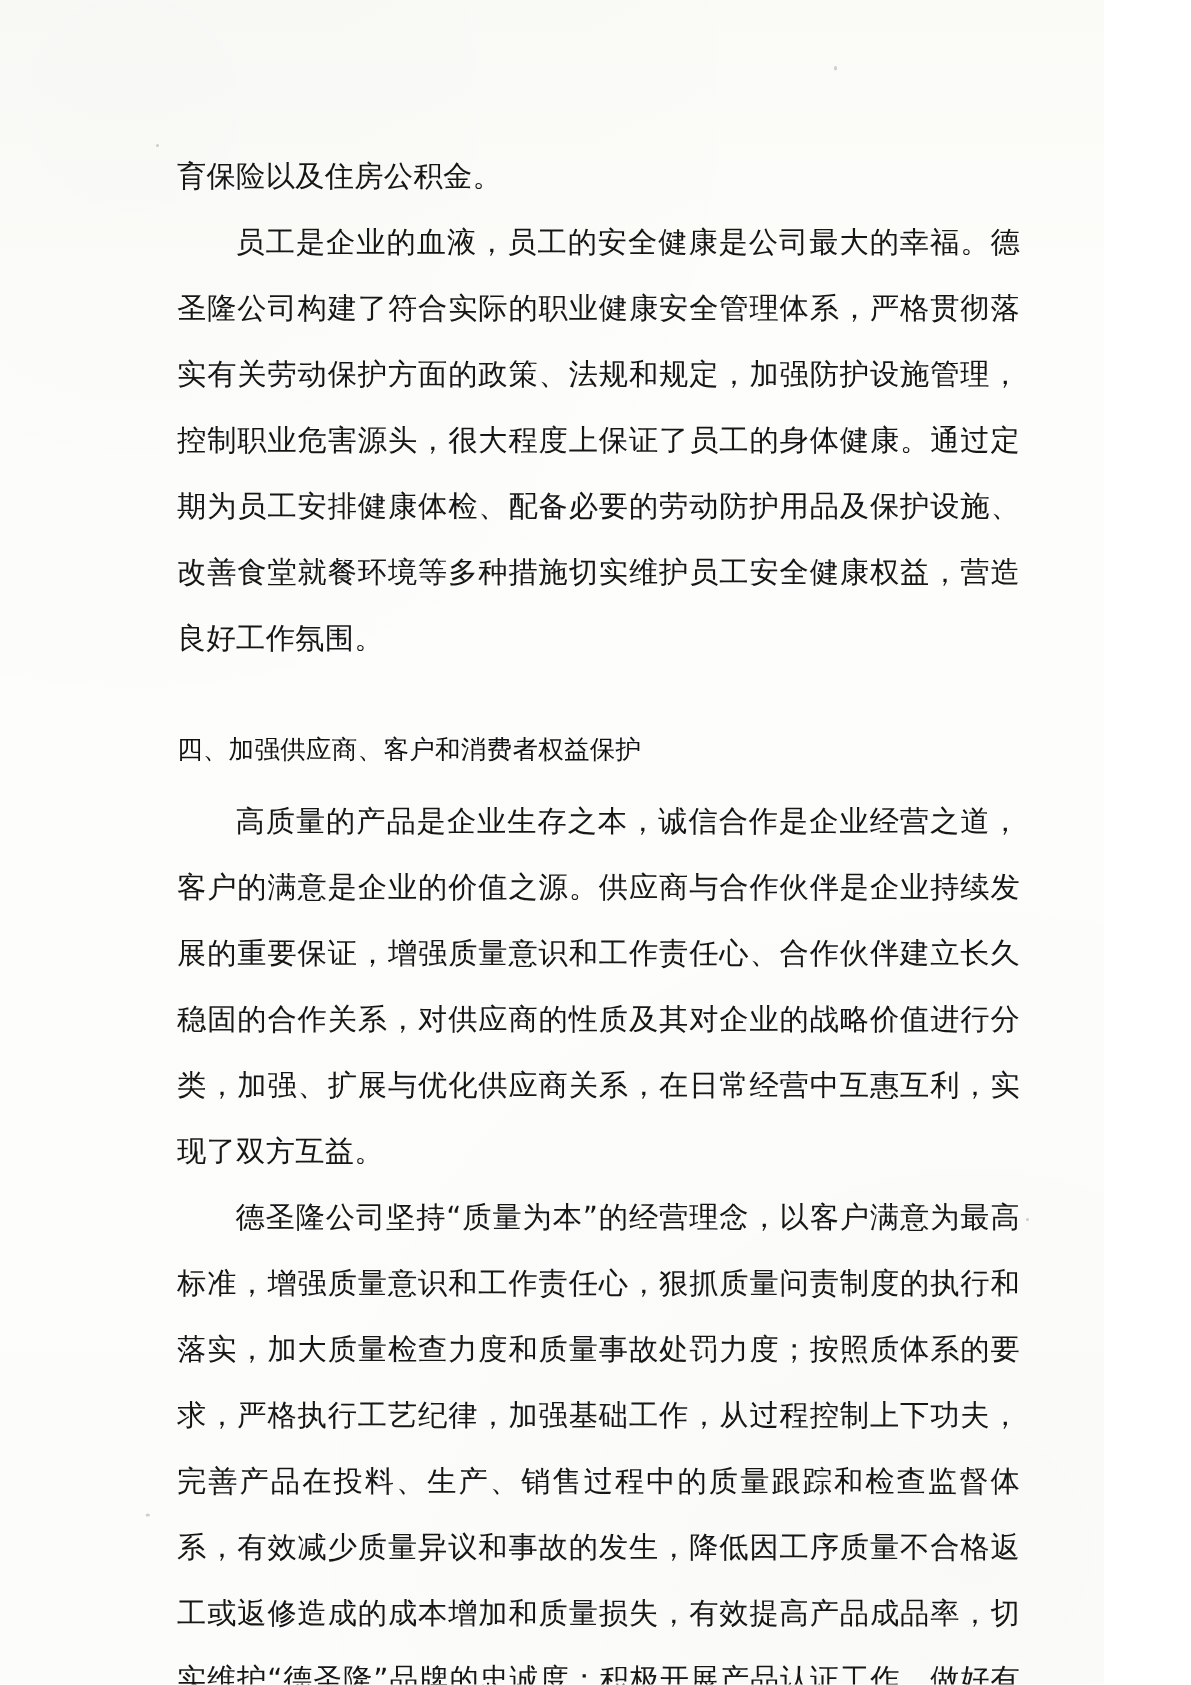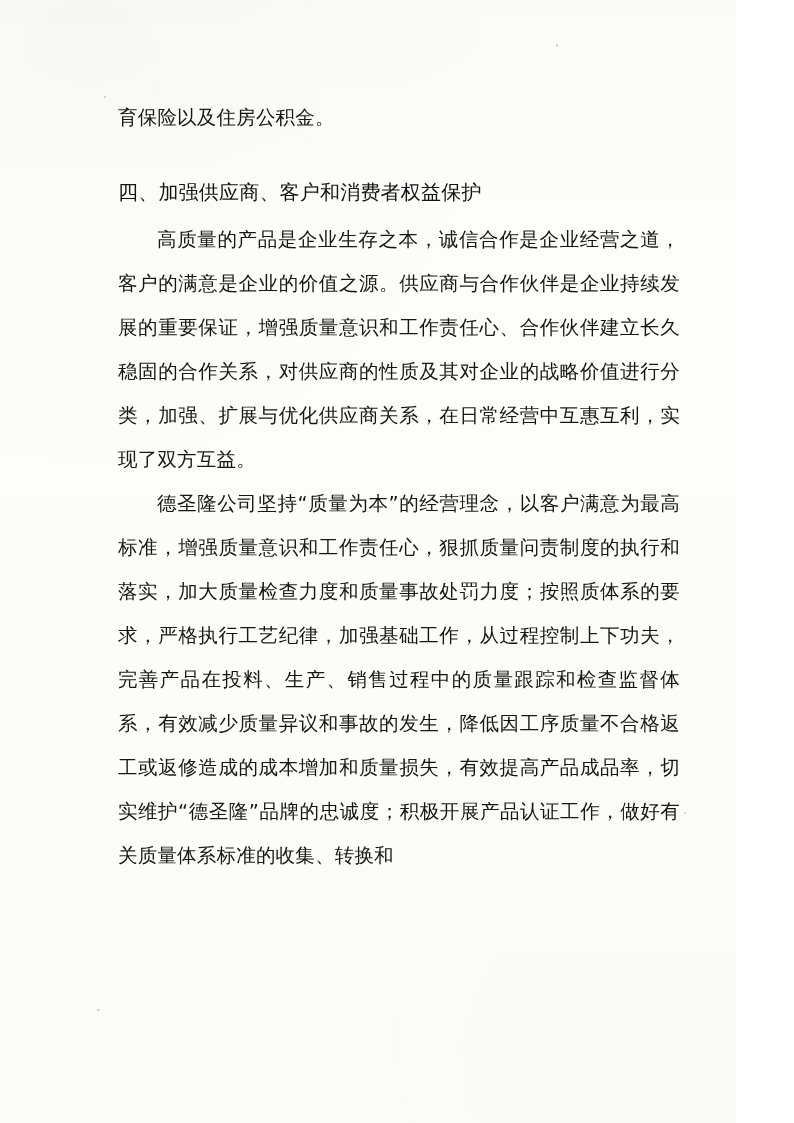--- a/index.html
+++ b/index.html
@@ -47,21 +47,21 @@
     text-align: justify;
     text-justify: inter-ideograph;
     margin: 0;
     color: #161616;
   }
   .indent {
     text-indent: 2em;
   }
   .section-gap { height: 30px; }
   .heading {
-    font-size: 20px;
+    font-size: 17px;
     line-height: 44px;
     letter-spacing: 0.2px;
     margin: 0;
     color: #121212;
   }
   .spacer-after-heading { height: 4px; }
   
   .speck {
     position: absolute;
     background: rgba(90,90,90,0.28);
@@ -76,20 +76,21 @@
 
   <span class="speck" style="left:104px;top:96px;width:2px;height:2px;"></span>
   <span class="speck" style="left:556px;top:44px;width:2px;height:3px;"></span>
   <span class="speck" style="left:97px;top:1009px;width:3px;height:2px;"></span>
   <span class="speck" style="left:684px;top:812px;width:2px;height:2px;"></span>
 
   <div class="content">
 
     <p class="para">育保险以及住房公积金。</p>
 
+    <p class="para indent">员工是企业的血液，员工的安全健康是公司最大的幸福。德圣隆公司构建了符合实际的职业健康安全管理体系，严格贯彻落实有关劳动保护方面的政策、法规和规定，加强防护设施管理，控制职业危害源头，很大程度上保证了员工的身体健康。通过定期为员工安排健康体检、配备必要的劳动防护用品及保护设施、改善食堂就餐环境等多种措施切实维护员工安全健康权益，营造良好工作氛围。</p>
 
     <div class="section-gap"></div>
 
     <p class="heading">四、加强供应商、客户和消费者权益保护</p>
 
     <div class="spacer-after-heading"></div>
 
     <p class="para indent">高质量的产品是企业生存之本，诚信合作是企业经营之道，客户的满意是企业的价值之源。供应商与合作伙伴是企业持续发展的重要保证，增强质量意识和工作责任心、合作伙伴建立长久稳固的合作关系，对供应商的性质及其对企业的战略价值进行分类，加强、扩展与优化供应商关系，在日常经营中互惠互利，实现了双方互益。</p>
 
     <p class="para indent">德圣隆公司坚持“质量为本”的经营理念，以客户满意为最高标准，增强质量意识和工作责任心，狠抓质量问责制度的执行和落实，加大质量检查力度和质量事故处罚力度；按照质体系的要求，严格执行工艺纪律，加强基础工作，从过程控制上下功夫，完善产品在投料、生产、销售过程中的质量跟踪和检查监督体系，有效减少质量异议和事故的发生，降低因工序质量不合格返工或返修造成的成本增加和质量损失，有效提高产品成品率，切实维护“德圣隆”品牌的忠诚度；积极开展产品认证工作，做好有关质量体系标准的收集、转换和</p>

